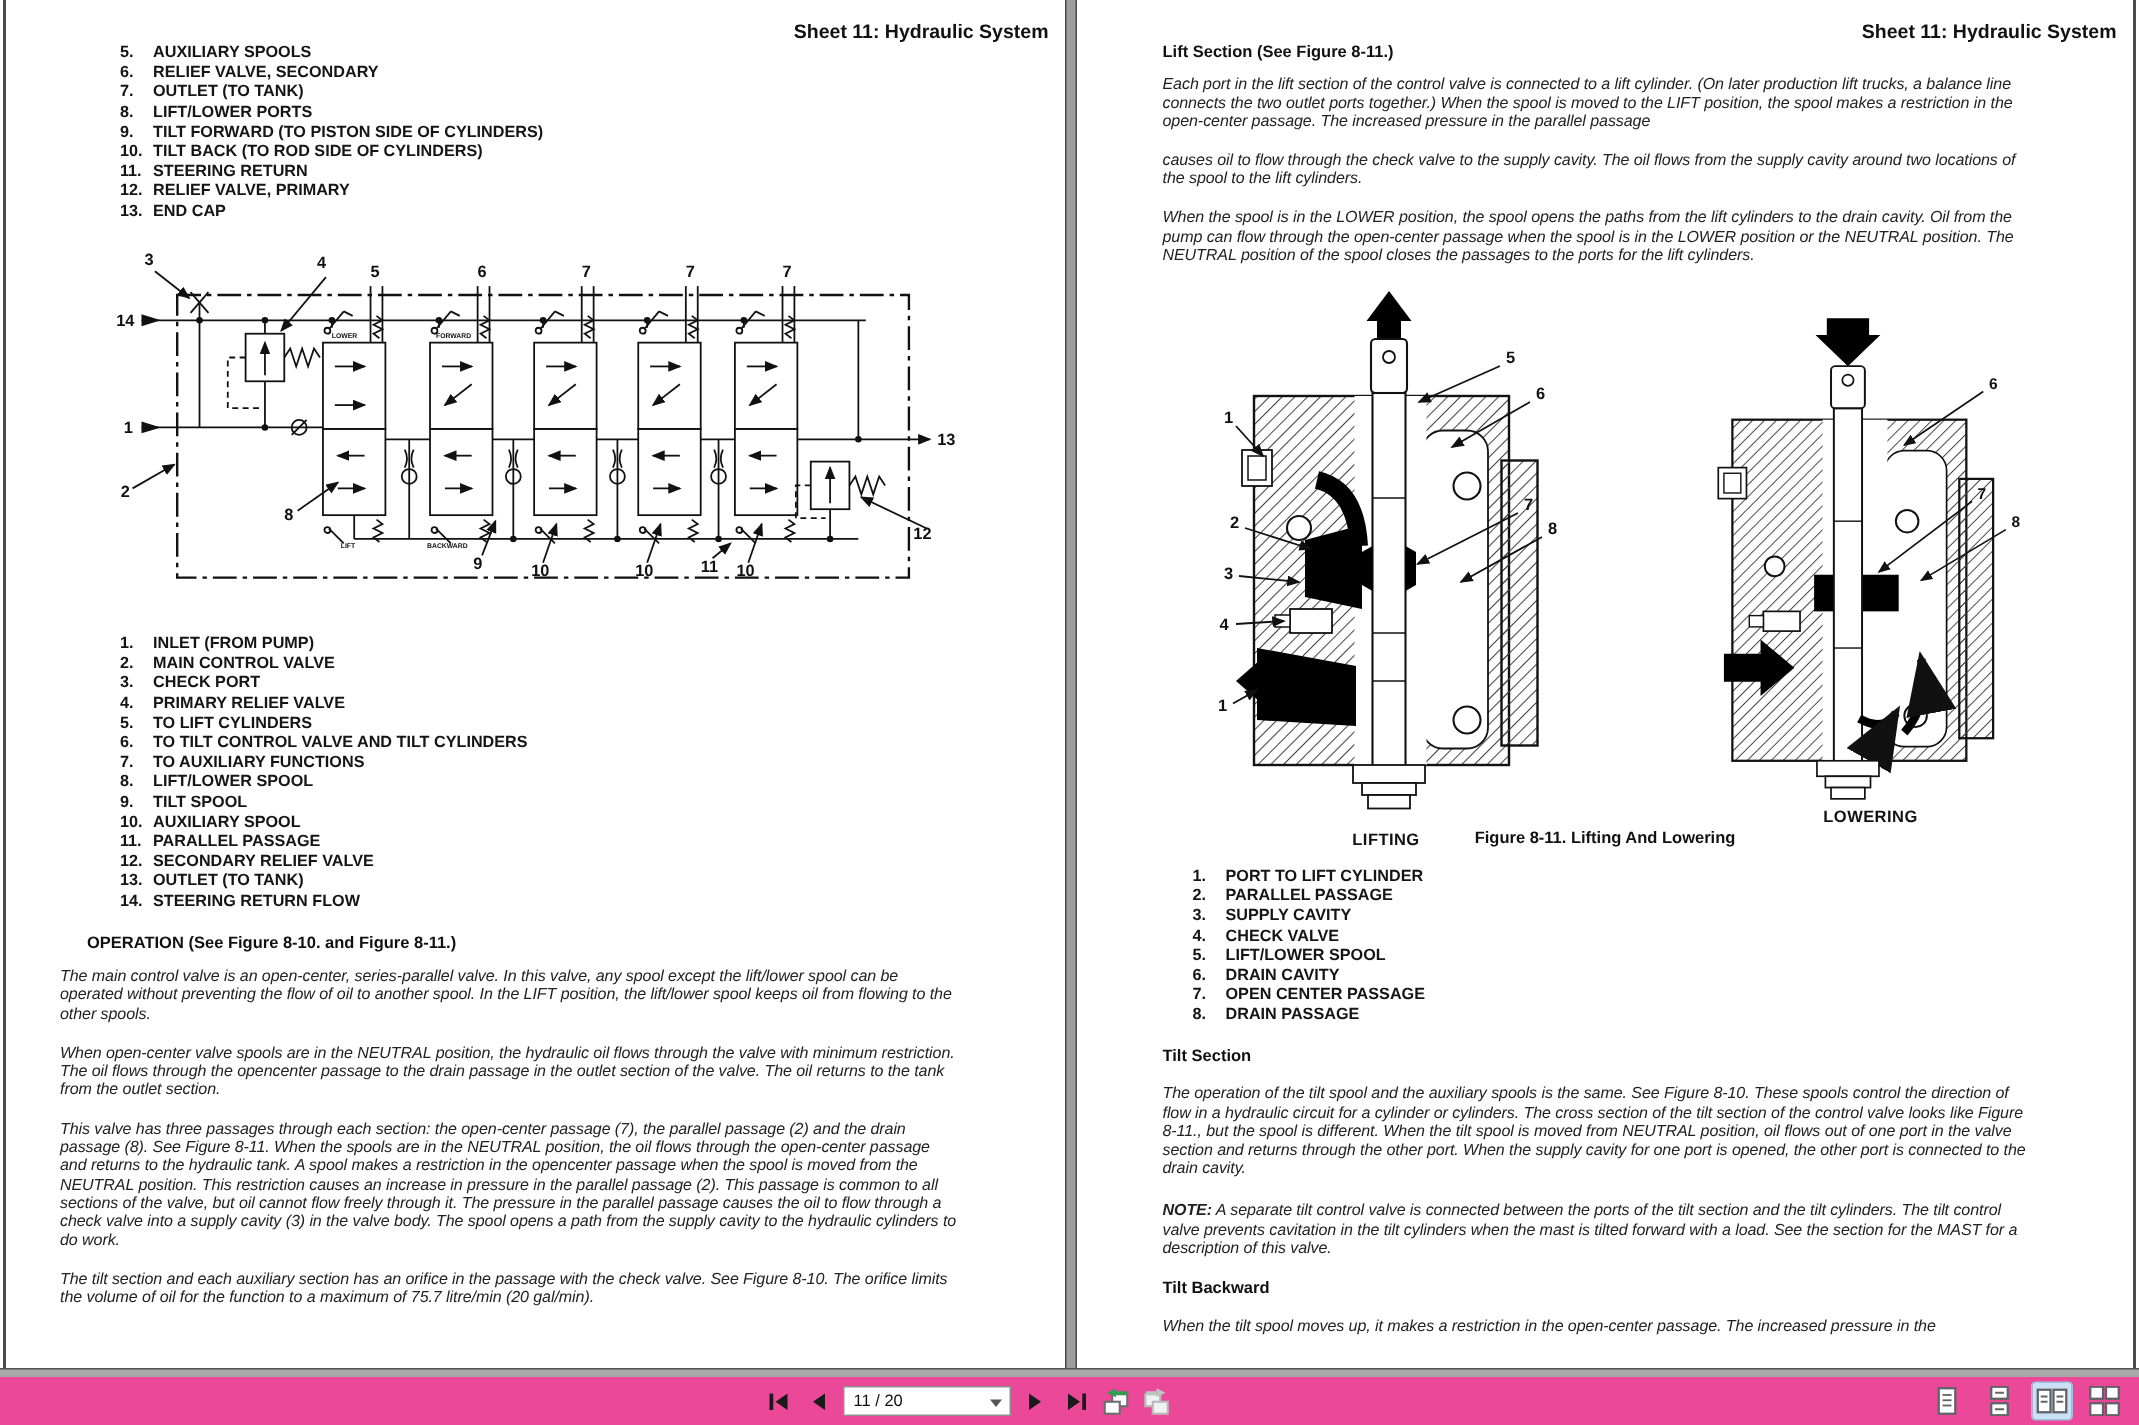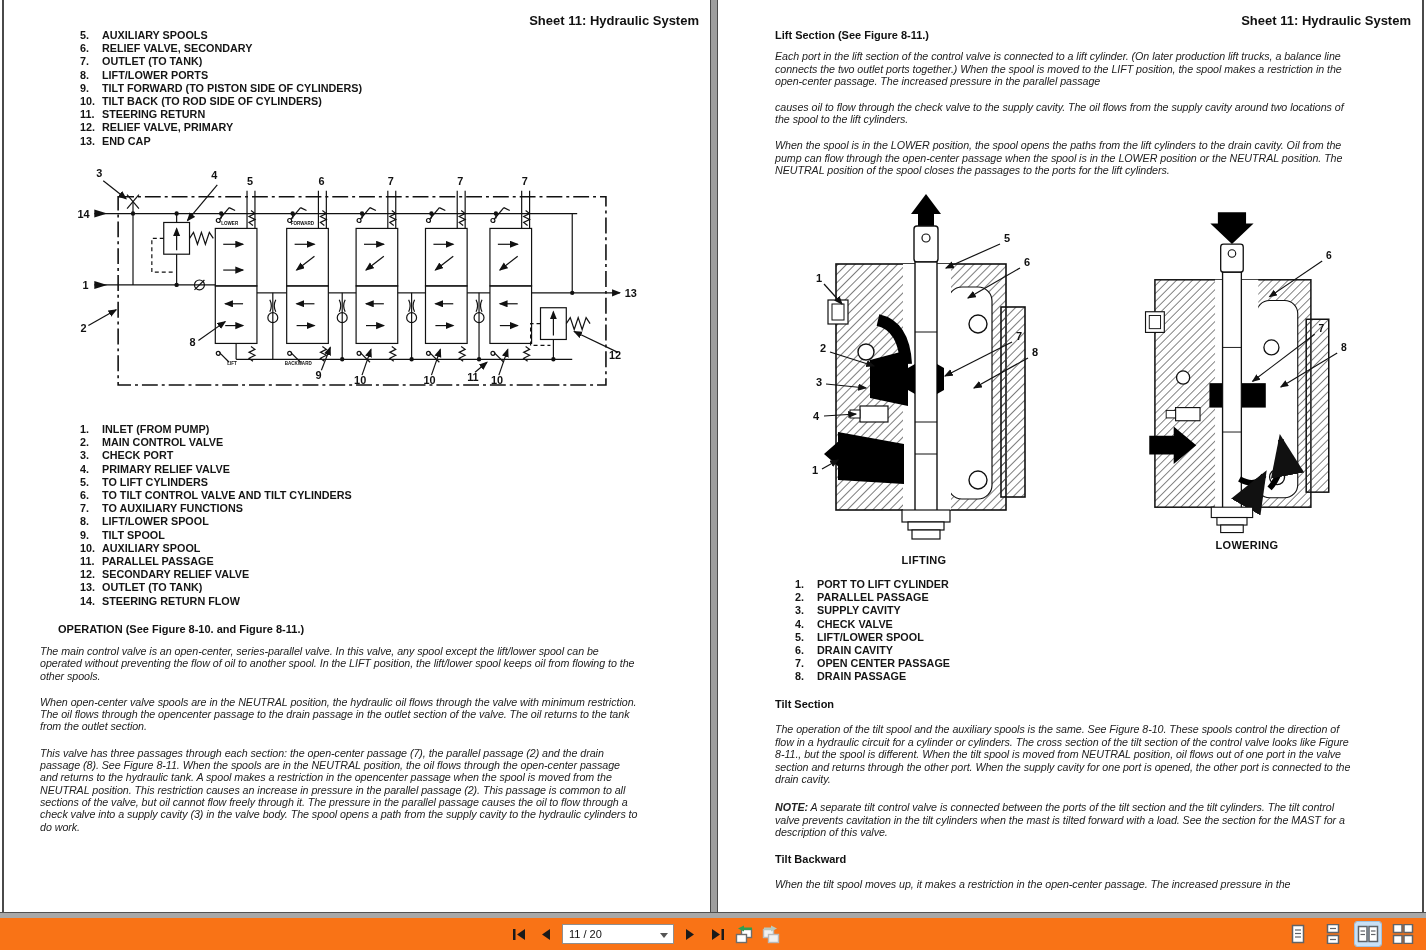--- a/index.html
+++ b/index.html
@@ -9,21 +9,21 @@
   }
   .page{position:absolute;top:0;height:912px;background:#fff;}
   .page-left{left:4px;width:706px;}
   .page-right{left:718px;width:704px;}
   .page-gap{position:absolute;left:710px;top:0;width:8px;height:912px;background:#9e9e9e;
     border-left:1px solid #4a4a4a;border-right:1px solid #4a4a4a;box-sizing:border-box;}
   .edge-l{position:absolute;left:2px;top:0;width:2px;height:912px;background:#4a4a4a;}
   .edge-r{position:absolute;left:1422px;top:0;width:2px;height:912px;background:#4a4a4a;}
   .bottom-strip{position:absolute;top:912px;left:0;width:1426px;height:6px;background:#a8a8a8;
     border-top:1px solid #515151;box-sizing:border-box;}
-  .toolbar{position:absolute;top:918px;left:0;width:1426px;height:32px;background:#f97316;}
+  .toolbar{position:absolute;top:918px;left:0;width:1426px;height:32px;background:#ec4899;}
 
   .hdr{position:absolute;right:11px;top:13px;font-weight:bold;font-size:13px;color:#111;}
   .listblock{position:absolute;font-weight:bold;font-size:10.8px;line-height:13.2px;color:#151515;}
   .list-row{display:flex;}
   .list-row .num{width:22px;flex:none;}
   .parablock{position:absolute;font-size:10.7px;line-height:12.3px;color:#222;letter-spacing:-0.05px;}
   .parablock p{margin:0 0 14px 0;font-style:italic;}
   .parablock-r{line-height:12.6px;}
   .parablock-r p{margin:0 0 13px 0;}
   .subhdr{position:absolute;font-weight:bold;font-size:11px;color:#111;}
@@ -362,20 +362,21 @@
         <span class="lbl">STEERING RETURN FLOW</span>
       </div>
     </div>
 
   <div class="subhdr" style="left:54px;top:623px;">OPERATION (See Figure 8-10. and Figure 8-11.)</div>
 
   <div class="parablock" style="left:36px;top:645px;width:600px;">
       <p>The main control valve is an open-center, series-parallel valve. In this valve, any spool except the lift/lower spool can be operated without preventing the flow of oil to another spool. In the LIFT position, the lift/lower spool keeps oil from flowing to the other spools.</p>
       <p>When open-center valve spools are in the NEUTRAL position, the hydraulic oil flows through the valve with minimum restriction. The oil flows through the opencenter passage to the drain passage in the outlet section of the valve. The oil returns to the tank from the outlet section.</p>
       <p>This valve has three passages through each section: the open-center passage (7), the parallel passage (2) and the drain passage (8). See Figure 8-11. When the spools are in the NEUTRAL position, the oil flows through the open-center passage and returns to the hydraulic tank. A spool makes a restriction in the opencenter passage when the spool is moved from the NEUTRAL position. This restriction causes an increase in pressure in the parallel passage (2). This passage is common to all sections of the valve, but oil cannot flow freely through it. The pressure in the parallel passage causes the oil to flow through a check valve into a supply cavity (3) in the valve body. The spool opens a path from the supply cavity to the hydraulic cylinders to do work.</p>
+      <p>The tilt section and each auxiliary section has an orifice in the passage with the check valve. See Figure 8-10. The orifice limits the volume of oil for the function to a maximum of 75.7 litre/min (20 gal/min).</p>
     </div>
 </div>
 
 <div class="page page-right">
   <div class="hdr">Sheet 11: Hydraulic System</div>
 
   <div class="subhdr" style="left:57px;top:29px;">Lift Section (See Figure 8-11.)</div>
 
   <div class="parablock parablock-r" style="left:57px;top:50px;width:582px;">
       <p>Each port in the lift section of the control valve is connected to a lift cylinder. (On later production lift trucks, a balance line connects the two outlet ports together.) When the spool is moved to the LIFT position, the spool makes a restriction in the open-center passage. The increased pressure in the parallel passage</p>
@@ -488,20 +489,21 @@
       <line x1="188" y1="136" x2="122" y2="186" marker-end="url(#ahR)"></line>
       <line x1="212" y1="156" x2="152" y2="192" marker-end="url(#ahR)"></line>
     </g>
     <text class="co" x="200" y="56">6</text>
     <text class="co" x="192" y="134">7</text>
     <text class="co" x="216" y="154">8</text>
   </svg>
 
   <div class="figlabel" style="left:90px;width:232px;top:508px;margin-top:46px;">LIFTING</div>
   <div class="figlabel" style="left:420px;width:218px;top:539px;">LOWERING</div>
+  <div class="caption" style="left:0;width:704px;top:553px;">Figure 8-11. Lifting And Lowering</div>
 
   <div class="listblock" style="left:77px;top:578px;">
       <div class="list-row">
         <span class="num">1.</span>
         <span class="lbl">PORT TO LIFT CYLINDER</span>
       </div>
       <div class="list-row">
         <span class="num">2.</span>
         <span class="lbl">PARALLEL PASSAGE</span>
       </div>

